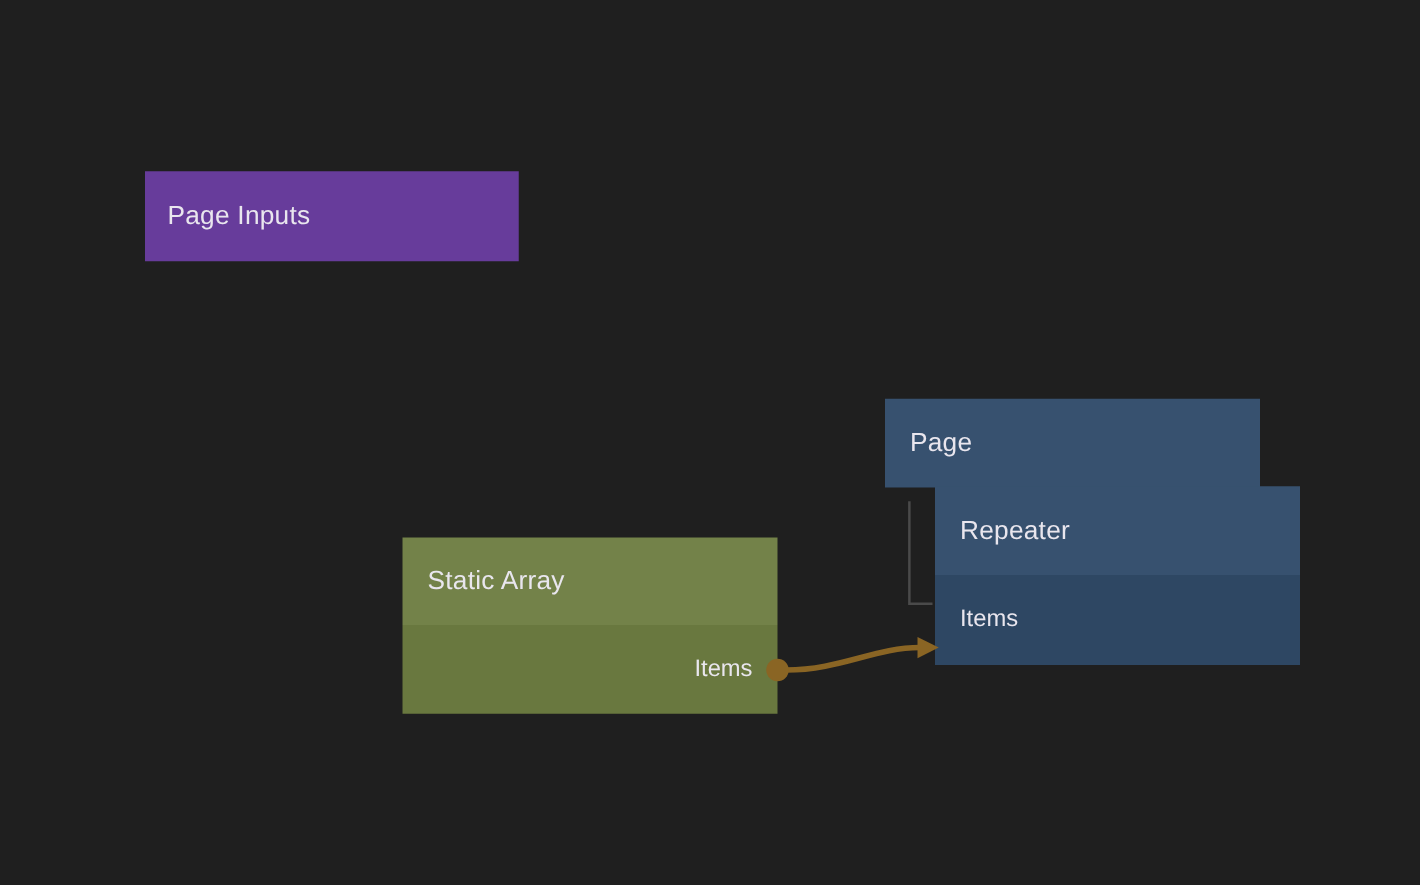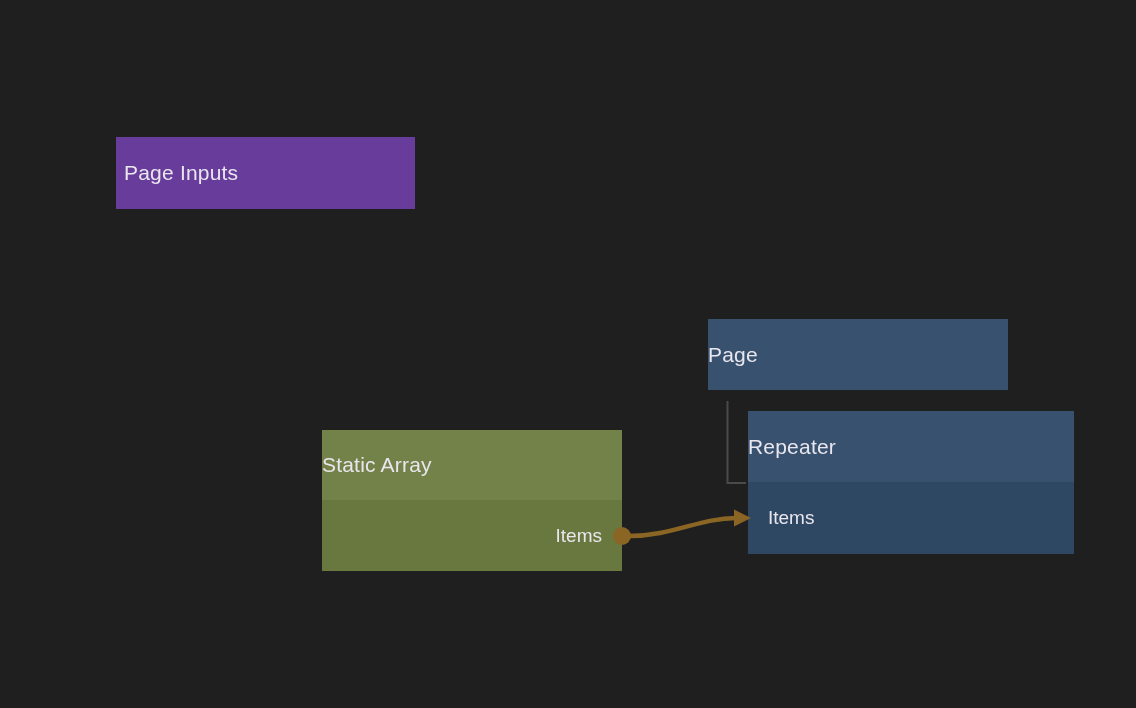--- a/index.html
+++ b/index.html
@@ -15,53 +15,54 @@
     background: #1f1f1f;
     overflow: hidden;
   }
   .node {
     position: absolute;
     z-index: 1;
   }
   .node-header {
     display: flex;
     align-items: center;
+    padding-left: 20px;
     box-sizing: border-box;
     color: #e9e6ee;
     font-size: 21px;
     letter-spacing: 0.2px;
   }
   .node-body {
     display: flex;
     align-items: center;
     box-sizing: border-box;
     color: #e9e6ee;
     font-size: 19px;
   }
 
   
   .node-page-inputs {
     left: 116px; top: 137px;
     width: 299px; height: 72px;
     background: #673c9b;
   }
-  .node-page-inputs .node-header { width: 100%; height: 100%; padding-left: 8px; }
+  .node-page-inputs .node-header { width: 100%; height: 100%; padding-left: 18px; }
 
   
   .node-page {
     left: 708px; top: 319px;
     width: 300px; height: 71px;
     background: #37516f;
   }
   .node-page .node-header { width: 100%; height: 100%; }
 
   
   .node-repeater {
-    left: 748px; top: 411px;
-    width: 326px; height: 143px;
+    left: 748px; top: 389px;
+    width: 292px; height: 143px;
   }
   .node-repeater .node-header {
     height: 71px;
     background: #37516f;
   }
   .node-repeater .node-body {
     height: 72px;
     background: #2e4763;
     padding-left: 20px;
   }

